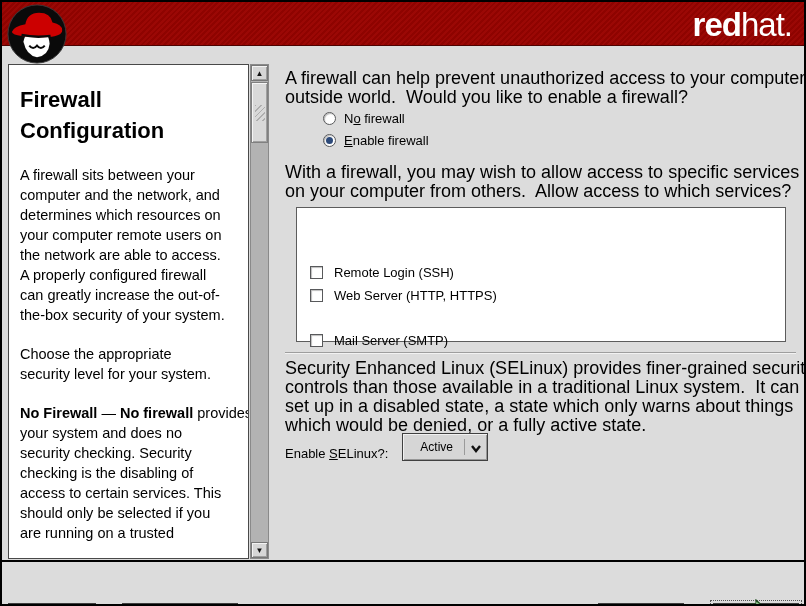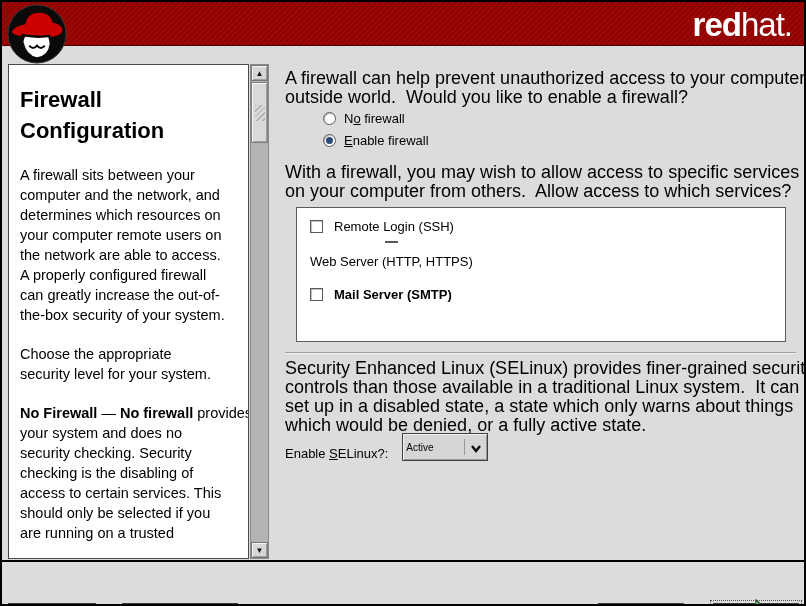--- a/index.html
+++ b/index.html
@@ -64,35 +64,35 @@
     border:1px solid #58595b; box-shadow:inset 1px 1px 1px #b9b9b9; position:relative;
   }
   .radio.sel::after {
     content:""; position:absolute; left:2px; top:2px; width:7px; height:7px;
     border-radius:50%; background:#2d4a7a;
   }
   #services-box {
     position:absolute; left:294px; top:205px; width:490px; height:135px;
     background:#fff; border:1px solid #5c5c5c;
   }
-  .svc-row { position:absolute; left:13px; height:16px; display:flex; align-items:center; gap:11px; font-size:13px; }
+  .svc-row { position:absolute; left:13px; height:16px; display:flex; align-items:center; gap:11px; font-size:13px;margin-top:46px; }
   .checkbox {
     width:13px; height:13px; background:#fff; border:1px solid #58595b;
     box-shadow:inset 1px 1px 1px #bdbdbd;
   }
   #separator { position:absolute; left:283px; top:350px; width:511px; height:2px;
     border-top:1px solid #9e9e9e; border-bottom:1px solid #f2f2f2; }
 
   #selinux-row { position:absolute; left:283px; top:431px; height:28px; display:flex; align-items:flex-end; font-size:13px; }
   #selinux-combo {
     position:relative; margin-left:14px; width:86px; height:28px; background:#d6d6d6;
     border:1px solid #404040; box-shadow:inset 1px 1px 0 #f1f1f1, inset -1px -1px 0 #979797;
     display:flex; align-items:center; cursor:default;
   }
-  #selinux-combo .val { padding-left:3px; font-size:10px; }
+  #selinux-combo .val { padding-left:17px; font-size:12px; }
   #selinux-combo .vsep { position:absolute; right:22px; top:5px; bottom:5px; width:1px; background:#9a9a9a; }
   #selinux-combo svg { position:absolute; right:5px; top:9px; }
   u { text-decoration:underline; }
   
   #footer-line { position:absolute; left:0; top:558px; width:802px; height:2px; background:#000; }
   .btn {
     position:absolute; top:568px; height:28px; background:#d6d6d6;
     border:1px solid #3e3e3e; box-shadow:inset 1px 1px 0 #f3f3f3, inset -1px -1px 0 #989898;
     display:flex; align-items:center; justify-content:center; gap:5px;
     font-size:13.5px; color:#000; cursor:default;margin-top:33px;
@@ -164,25 +164,25 @@
   </div>
 
   <div class="rtext" id="services-intro">With a firewall, you may wish to allow access to specific services
 on your computer from others.  Allow access to which services?</div>
 
   <div id="services-box">
     <div class="svc-row" style="top:10px;">
       <span class="checkbox"></span>
       <span>Remote Login (SSH)</span>
     </div>
-    <div class="svc-row" style="top:33px;flex-direction:column;">
+    <div class="svc-row" style="top:33px;">
       <span class="checkbox"></span>
       <span>Web Server (HTTP, HTTPS)</span>
     </div>
-    <div class="svc-row" style="top:78px;font-weight:bold;">
+    <div class="svc-row" style="top:78px;">
       <span class="checkbox"></span>
       <span>Mail Server (SMTP)</span>
     </div>
   </div>
 
   <div id="separator"></div>
 
   <div class="rtext" id="selinux-text">Security Enhanced Linux (SELinux) provides finer-grained security
 controls than those available in a traditional Linux system.  It can be
 set up in a disabled state, a state which only warns about things

